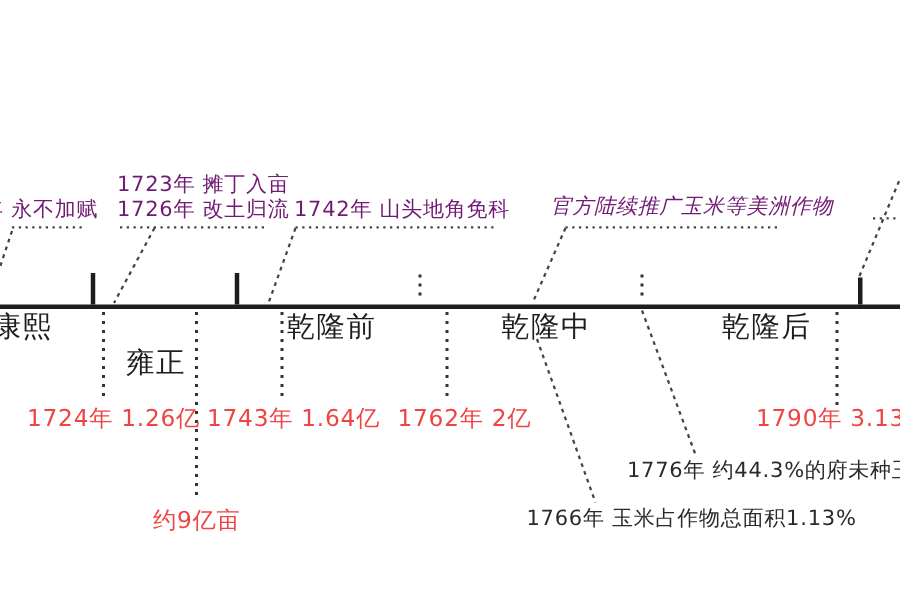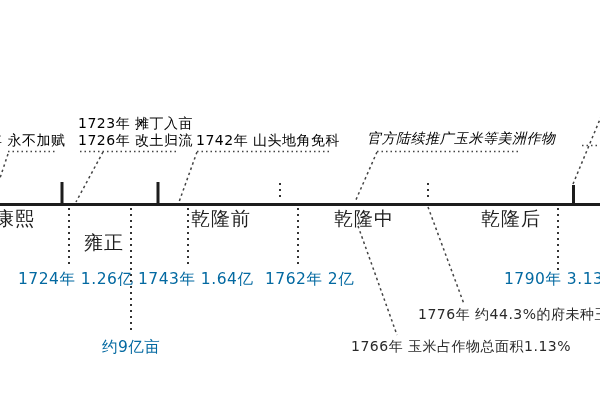--- a/index.html
+++ b/index.html
@@ -8,22 +8,22 @@
     width: 600px;
     height: 400px;
     overflow: hidden;
     background: #ffffff;
     font-family: "DejaVu Sans", "Liberation Sans", sans-serif;
     color: #222222;
   }
   .stage svg { position: absolute; left: 0; top: 0; }
   .txt { position: absolute; white-space: nowrap; line-height: 1; }
   .era { font-size: 19px; letter-spacing: 1px; color: #1d1d1d; }
-  .evt { font-size: 14px; letter-spacing: 0.5px; color: #000000; }
-  .stat { font-size: 15.5px; letter-spacing: 0.5px; color: #0369a1; }
+  .evt { font-size: 14px; letter-spacing: 0.5px; color: #701a75; }
+  .stat { font-size: 15.5px; letter-spacing: 0.5px; color: #ef4444; }
   .stat-sm { font-size: 14px; letter-spacing: 0.5px; color: #2a2a2a; }
 </style>
 </head>
 <body>
 
 <div class="stage">
 
   <svg width="600" height="400" viewBox="0 0 600 400">
 
     <line x1="0" y1="204.5" x2="600" y2="204.5" stroke="#1d1d1d" stroke-width="3"></line>

